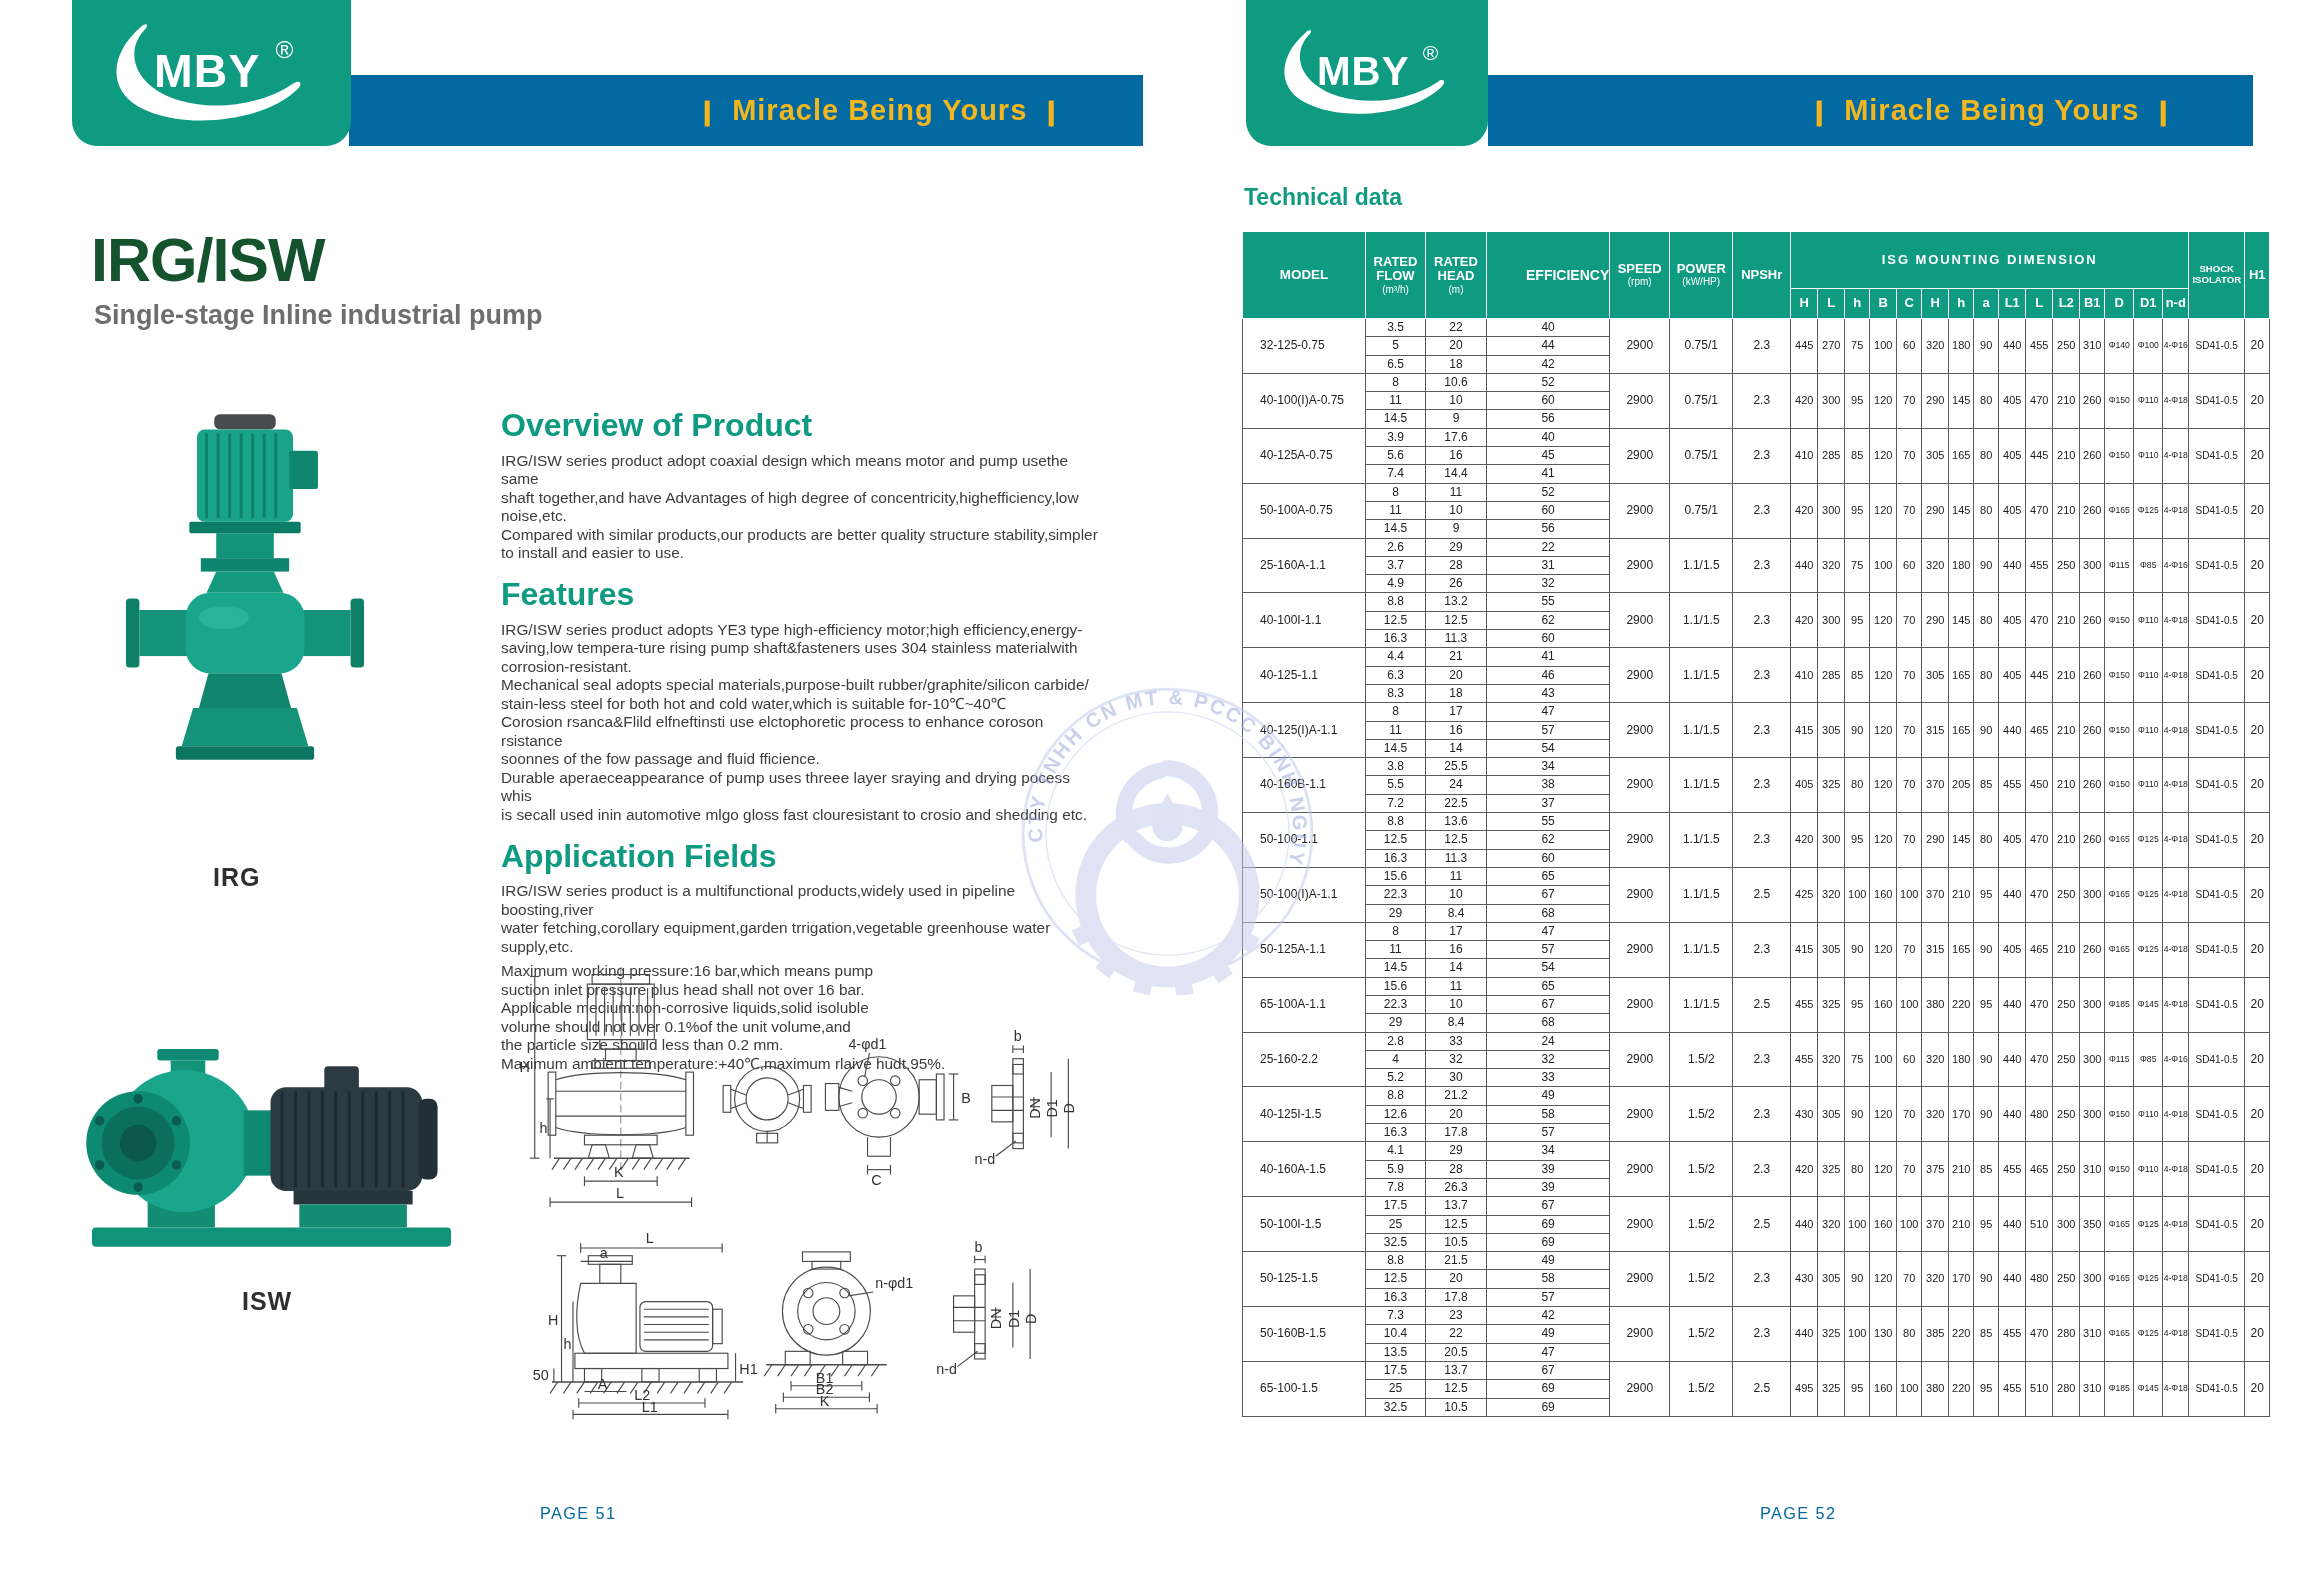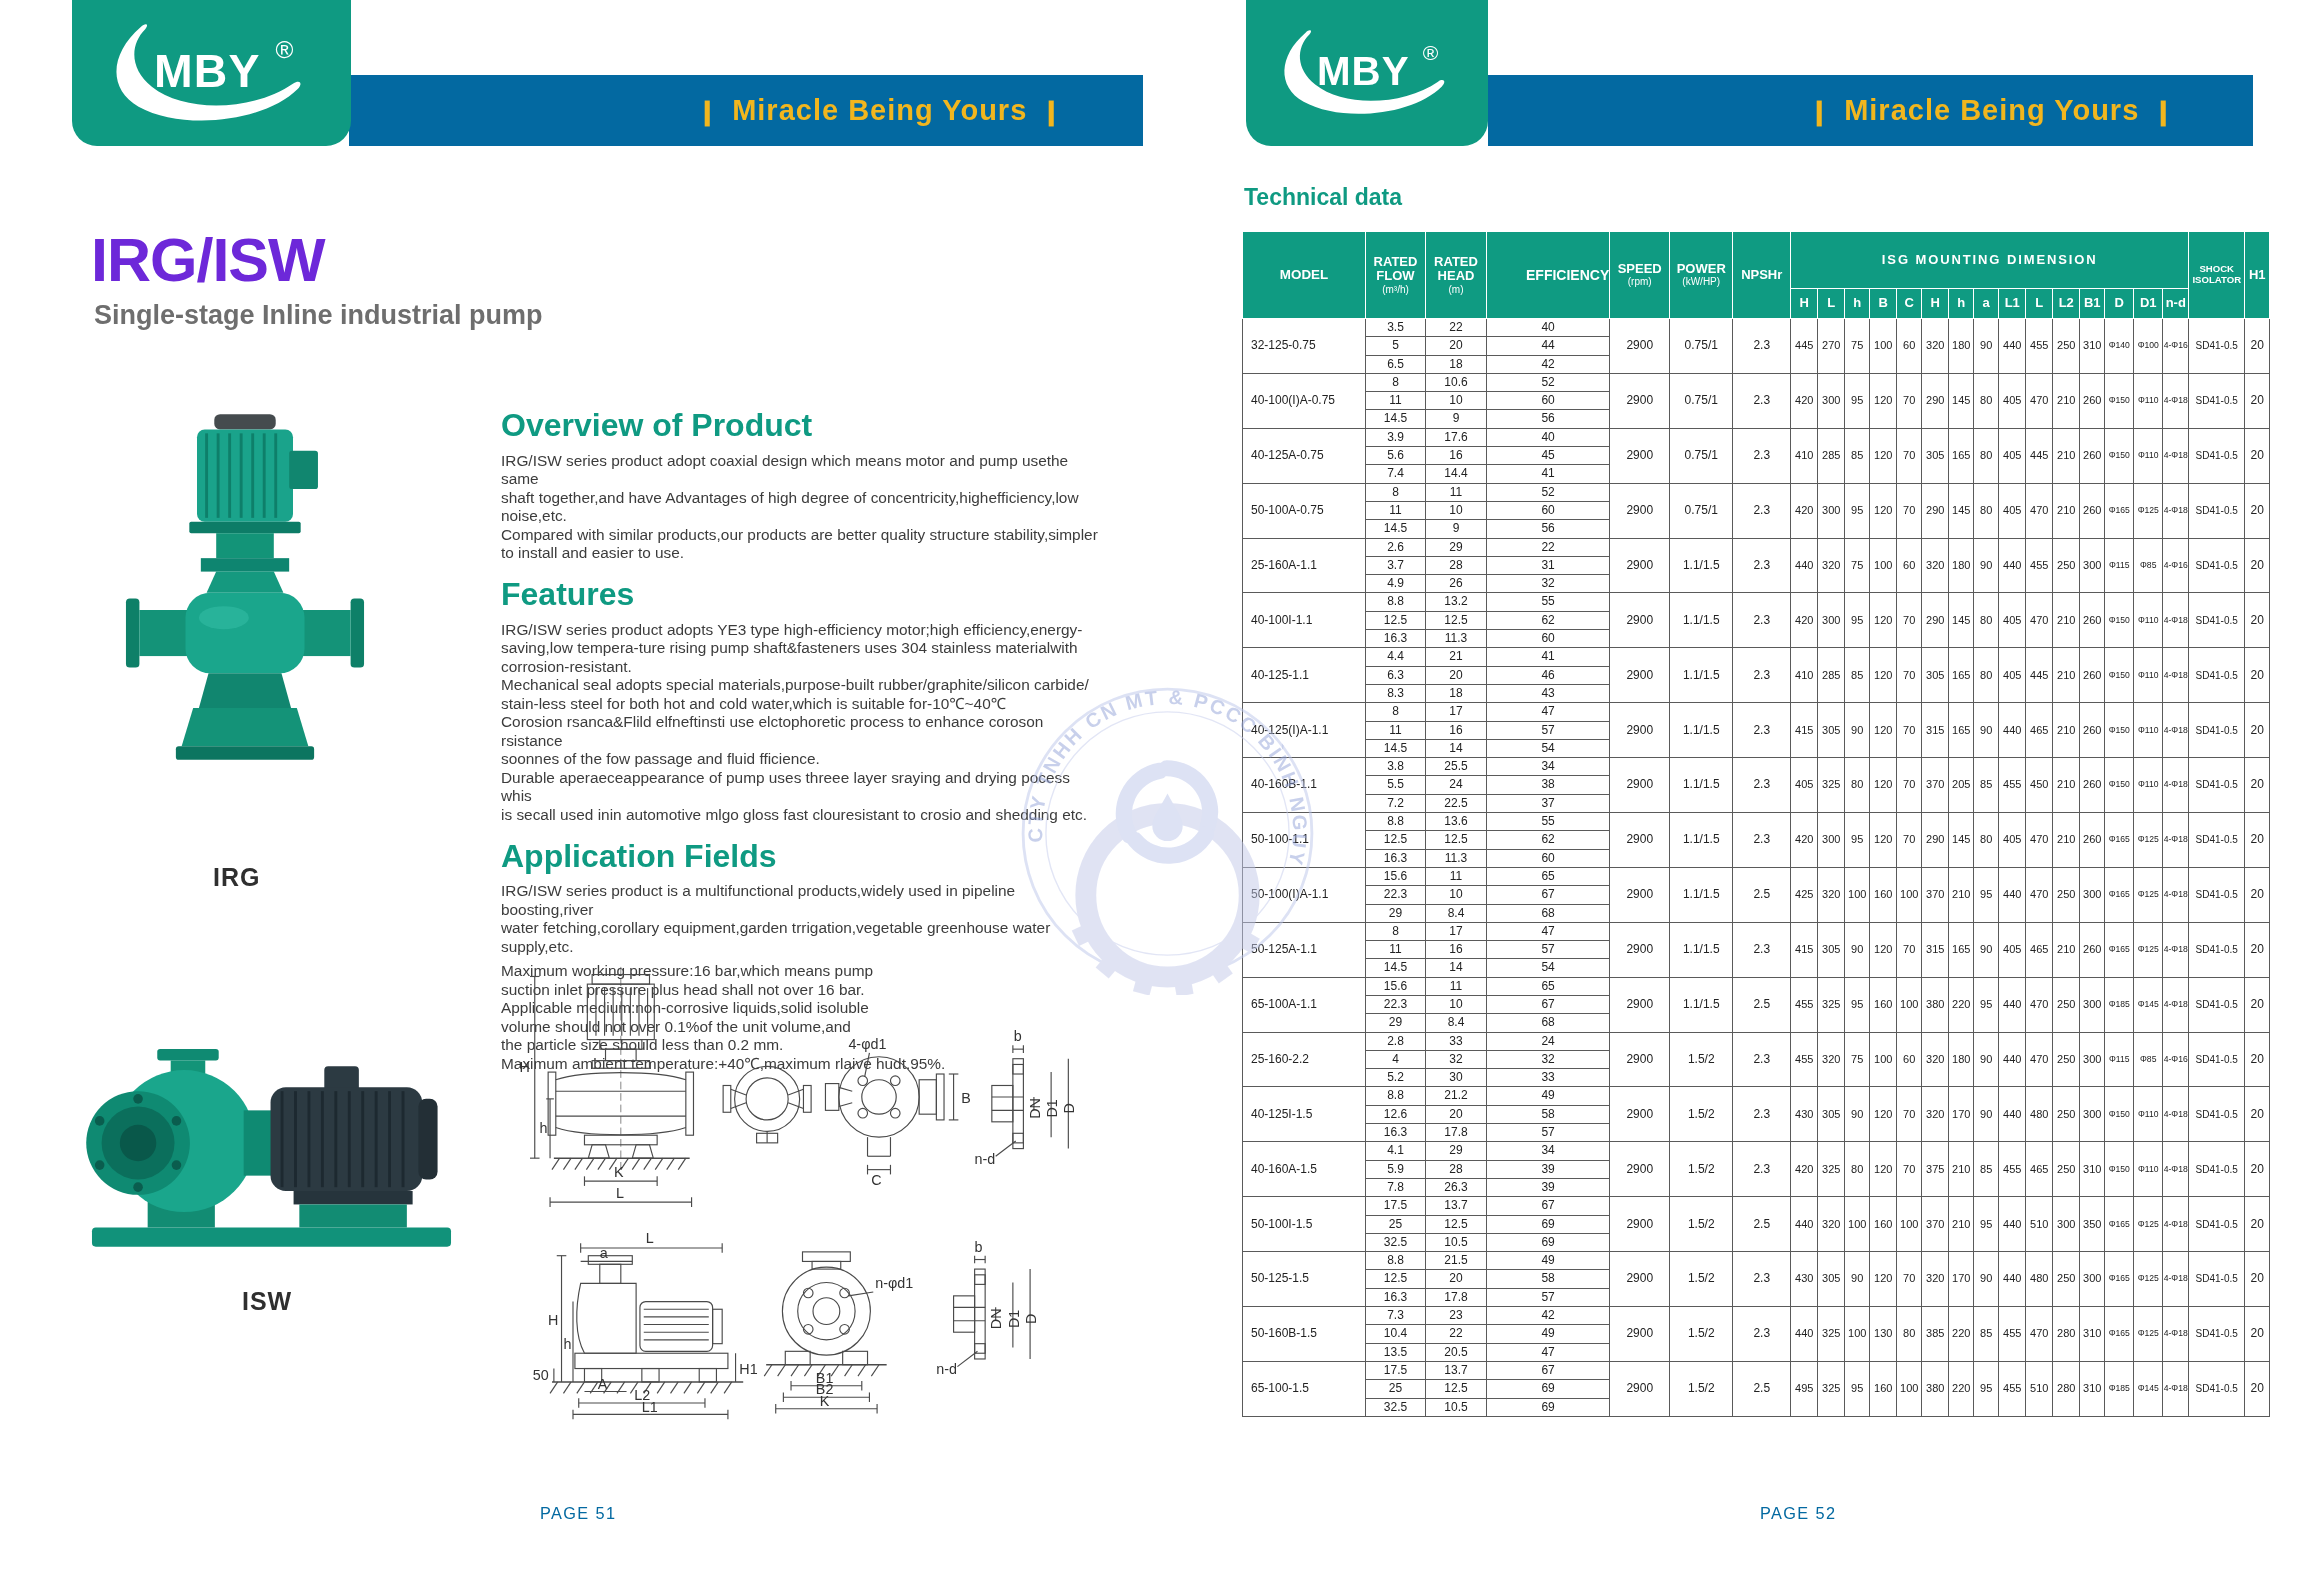--- a/index.html
+++ b/index.html
@@ -12,21 +12,21 @@
   .logo-left{left:72px;width:279px;height:146px;}
   .logo-right{left:1246px;width:242px;height:146px;}
   .tag-band{position:absolute;top:75px;height:71px;background:#0369a1;display:flex;
             align-items:center;justify-content:flex-end;z-index:2;}
   .band-left{left:349px;width:794px;padding-right:67px;box-sizing:border-box;}
   .band-right{left:1488px;width:765px;padding-right:65px;box-sizing:border-box;}
   .tagline{color:#f2b61e;font-size:29px;font-weight:bold;letter-spacing:1px;white-space:nowrap;}
   .tagbar{color:#f2b61e;font-size:25px;font-weight:bold;padding:0 13.4px;}
 
   .page-title{position:absolute;left:91px;top:225px;font-size:61px;font-weight:bold;
-              color:#6d28d9;letter-spacing:-1px;}
+              color:#14532d;letter-spacing:-1px;}
   .page-subtitle{position:absolute;left:94px;top:300px;font-size:27px;font-weight:bold;color:#6e6e6e;}
 
   .sections{position:absolute;left:501px;top:407px;width:603px;}
   .sec-heading{font-size:32px;font-weight:bold;color:#0f9a82;margin:13.4px 0 7.7px 0;}
   .sec-heading:first-child{margin-top:0;}
   .sec-body{font-size:15.4px;line-height:18.5px;color:#3c3c3c;white-space:pre-line;margin:0 0 5.8px 0;}
 
   .photo{position:absolute;}
   .photo-label{position:absolute;font-size:25px;font-weight:bold;color:#2f2f2f;letter-spacing:1px;}
 
@@ -43,21 +43,21 @@
   table.tech thead tr:last-child th{height:29px;font-size:12px;}
   .th-main{font-size:13px;line-height:14.4px;}
   .th-unit{font-size:10px;font-weight:normal;line-height:11.5px;}
   th.h-model .th-main{font-size:13.4px;}
   th.h-small .th-main{font-size:14px;margin-left:39px;}
   th.h-isg{font-size:14.4px;letter-spacing:1.9px;}
   th.h-shock .th-main{font-size:9.6px;line-height:10.6px;}
   table.tech td{border:1px solid #5a5a5a;text-align:center;vertical-align:middle;
                 font-size:12px;color:#222;height:17.3px;line-height:17.3px;padding:0;
                 overflow:hidden;white-space:nowrap;}
-  table.tech td.td-model{text-align:left;padding-left:8px;font-size:12px;}
+  table.tech td.td-model{text-align:left;padding-left:17px;font-size:12px;}
   table.tech td.td-dim{font-size:11px;}
   table.tech td.td-phi{font-size:8.6px;}
   table.tech td.td-shock{font-size:10px;}
   table.tech tr.group-first td{border-top:1.5px solid #2f2f2f;}
 
   
   .diagrams{position:absolute;left:495px;top:965px;width:615px;height:459px;}
   .dlab{fill:#333;stroke:none;font-size:15px;font-family:"Liberation Sans",sans-serif;}
   .watermark{position:absolute;left:1006px;top:672px;width:323px;height:323px;opacity:.5;
              z-index:6;pointer-events:none;}

